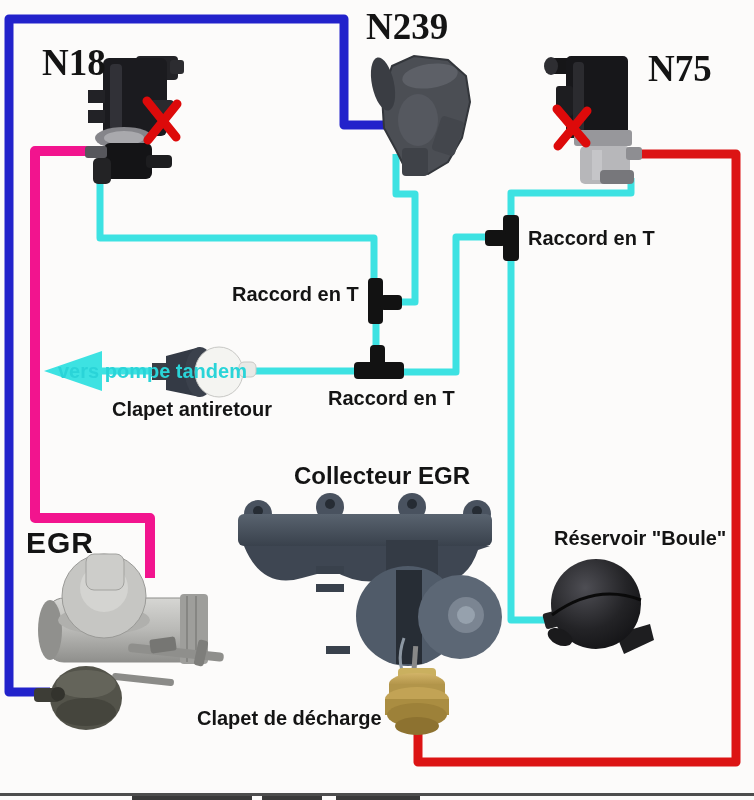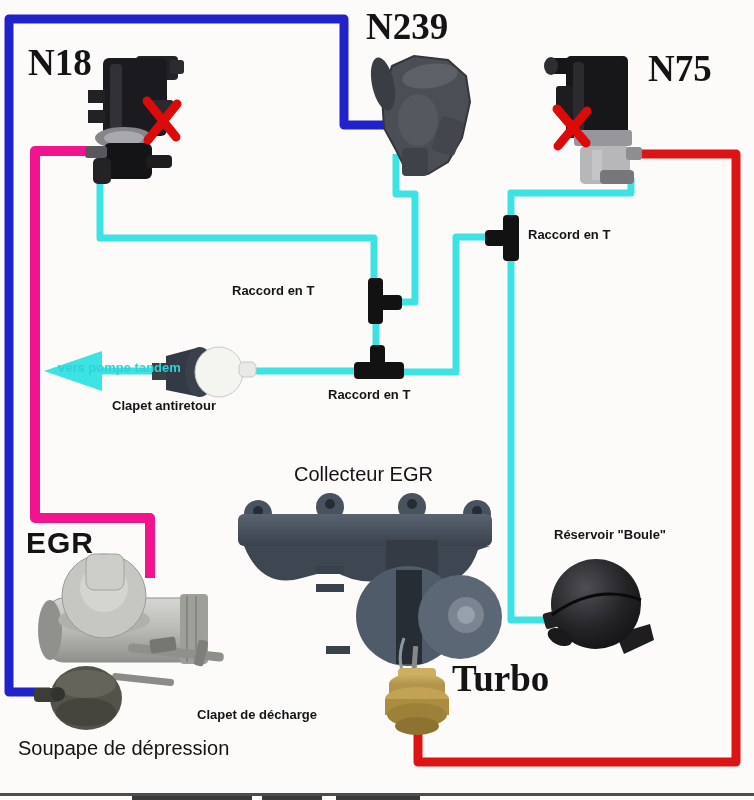--- a/index.html
+++ b/index.html
@@ -3,22 +3,22 @@
 <meta charset="utf-8">
 <style>
   html,body{margin:0;padding:0;background:#ffffff;}
   #stage{
     position:relative;width:754px;height:800px;background:#fcfbfa;
     overflow:hidden;font-family:"Liberation Sans",sans-serif;
   }
   #hose-svg{position:absolute;left:0;top:0;}
   .lbl{position:absolute;white-space:nowrap;color:#141414;line-height:1;}
   .lbl-serif{font-family:"Liberation Serif","DejaVu Serif",serif;font-weight:bold;font-size:37px;}
-  .lbl-sans{font-weight:bold;font-size:13px;text-align:center;}
-  .lbl-sans-lg{font-weight:normal;font-size:20px;}
+  .lbl-sans{font-weight:bold;font-size:20px;text-align:center;}
+  .lbl-sans-lg{font-weight:bold;font-size:24px;}
   .lbl-egr{font-weight:bold;font-size:30px;letter-spacing:1px;}
   .lbl-cyan{color:var(--label-cyan,#2ad4d8);margin-top:34px;}
   .bottom-rule{position:absolute;left:0;top:793px;width:754px;height:3px;background:#4d4d4d;}
   .bottom-frag{position:absolute;background:#3a3a3a;}
 </style>
 </head>
 <body>
 
 <div id="stage">
 
@@ -191,36 +191,34 @@
         <line x1="147" y1="101" x2="176" y2="137"></line>
         <line x1="177" y1="104" x2="148" y2="140"></line>
       </g>
       <g>
         <line x1="557" y1="109" x2="586" y2="143"></line>
         <line x1="587" y1="111" x2="558" y2="146"></line>
       </g>
     </g>
   </svg>
 
-  <div class="lbl lbl-serif" style="left:28px;top:44px;">N18</div>
+  <div class="lbl lbl-serif" style="left:42px;top:44px;">N18</div>
   <div class="lbl lbl-serif" style="left:366px;top:8px;text-align:center;">N239</div>
   <div class="lbl lbl-serif" style="left:648px;top:50px;">N75</div>
 
   <div class="lbl lbl-sans" style="left:232px;top:284px;">Raccord en T</div>
   <div class="lbl lbl-sans" style="left:328px;top:388px;">Raccord en T</div>
   <div class="lbl lbl-sans" style="left:528px;top:228px;">Raccord en T</div>
 
   <div class="lbl lbl-sans lbl-cyan" style="left:58px;top:327px;">vers pompe tandem</div>
   <div class="lbl lbl-sans" style="left:112px;top:399px;">Clapet antiretour</div>
 
   <div class="lbl lbl-sans-lg" style="left:294px;top:464px;">Collecteur EGR</div>
   <div class="lbl lbl-egr" style="left:26px;top:528px;">EGR</div>
   <div class="lbl lbl-sans" style="left:554px;top:528px;">Réservoir "Boule"</div>
 
-  <div class="lbl lbl-serif" style="left:452px;top:660px;">Turbo</div>
   <div class="lbl lbl-sans" style="left:197px;top:708px;">Clapet de décharge</div>
-  <div class="lbl lbl-sans-lg" style="left:18px;top:738px;">Soupape de dépression</div>
 
   <div class="bottom-rule"></div>
   <div class="bottom-frag" style="left:132px;top:796px;width:120px;height:4px;"></div>
   <div class="bottom-frag" style="left:262px;top:796px;width:60px;height:4px;"></div>
   <div class="bottom-frag" style="left:336px;top:796px;width:84px;height:4px;"></div>
 </div>
 
 </body></html>

